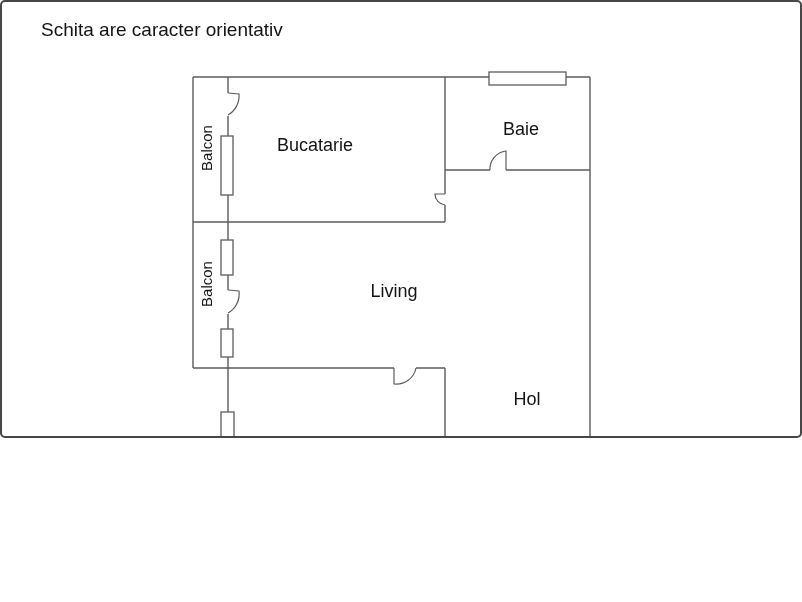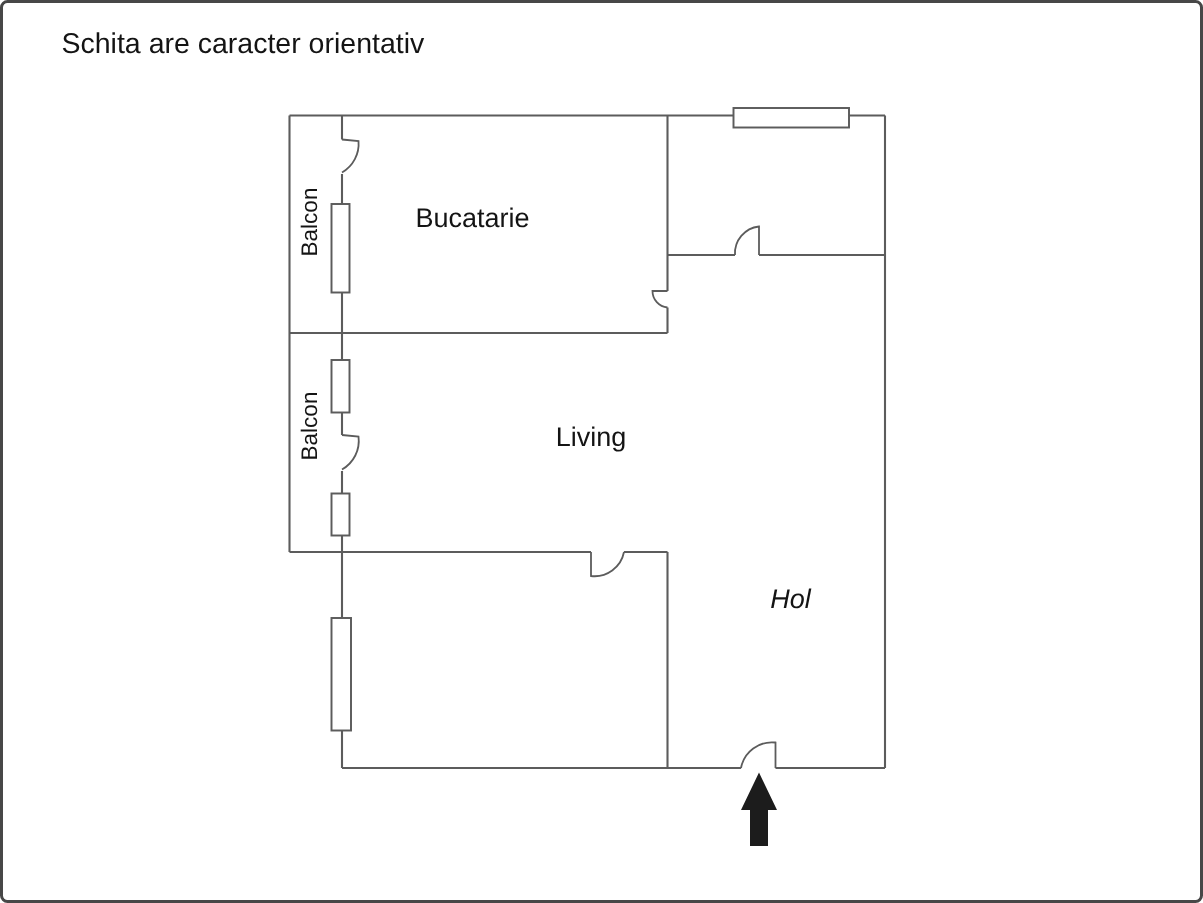--- a/index.html
+++ b/index.html
@@ -6,21 +6,21 @@
     --wall:#5c5c5c; --border:#474747; --arrow:#1c1c1c; --text:#141414; --background:#ffffff;
   }
   html,body{margin:0;padding:0;}
   body{
     width:802px;height:602px;
     font-family:"Liberation Sans", sans-serif;
     background:#fff;
   }
   .canvas{
     position:relative;
-    width:802px;height:602px;
+    width:802px;height:438px;
     box-sizing:border-box;
     background:var(--background);
     border:2px solid var(--border);
     border-radius:5px;
     overflow:hidden;
   }
   .plan-svg{position:absolute;left:0;top:0;}
   .plan-svg path{fill:none;stroke:var(--wall);stroke-width:1.4;}
   .plan-svg path.door{stroke-width:1.2;}
   .plan-svg rect{fill:#ffffff;stroke:var(--wall);stroke-width:1.3;}
@@ -28,21 +28,21 @@
   .label{
     position:absolute;
     color:var(--text);
     white-space:nowrap;
   }
   .title{left:39px;top:17px;font-size:19px;}
   .room{width:140px;text-align:center;font-size:18px;line-height:22px;}
   .room-dormitor{left:243px;top:132px;}
   .room-baie{left:449px;top:116px;}
   .room-living{left:322px;top:278px;text-align:center;}
-  .room-hol{left:455px;top:386px;font-style:italic;}
+  .room-hol{left:455px;top:386px;}
   .room-bucatarie{left:244px;top:429px;}
   .balcon{
     width:100px;height:20px;
     text-align:center;font-size:15px;line-height:20px;
     transform:rotate(-90deg);
     transform-origin:center center;
   }
   .balcon-1{left:155px;top:136px;}
   .balcon-2{left:155px;top:272px;}
 </style>
@@ -76,15 +76,16 @@
     <rect x="219" y="327" width="12" height="28"></rect>
     <rect x="219" y="410" width="13" height="75"></rect>
     <rect x="487" y="70" width="77" height="13"></rect>
 
     <polygon points="504,513 516,538 510,538 510,562 498,562 498,538 492,538"></polygon>
   </svg>
 
   <div class="label balcon balcon-1">Balcon</div>
   <div class="label balcon balcon-2">Balcon</div>
   <div class="label room room-dormitor">Bucatarie</div>
+  <div class="label room room-baie">Baie</div>
   <div class="label room room-living">Living</div>
   <div class="label room room-hol">Hol</div>
 </div>
 
 </body></html>

